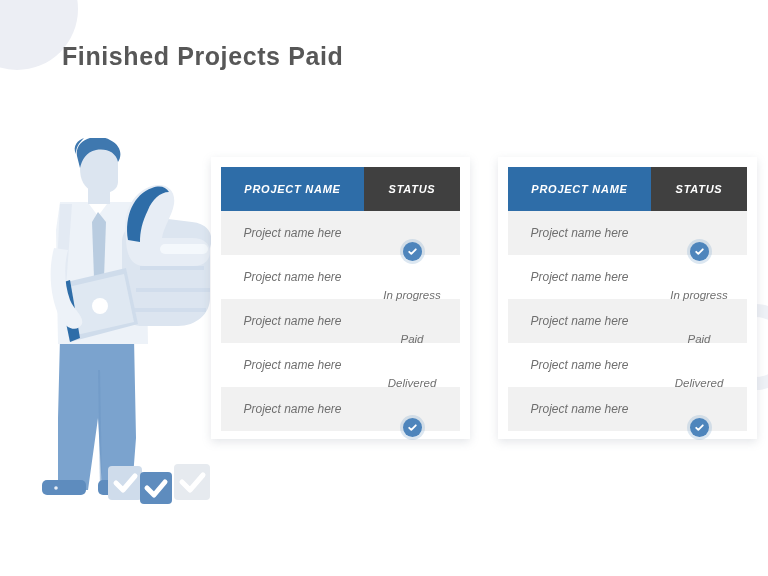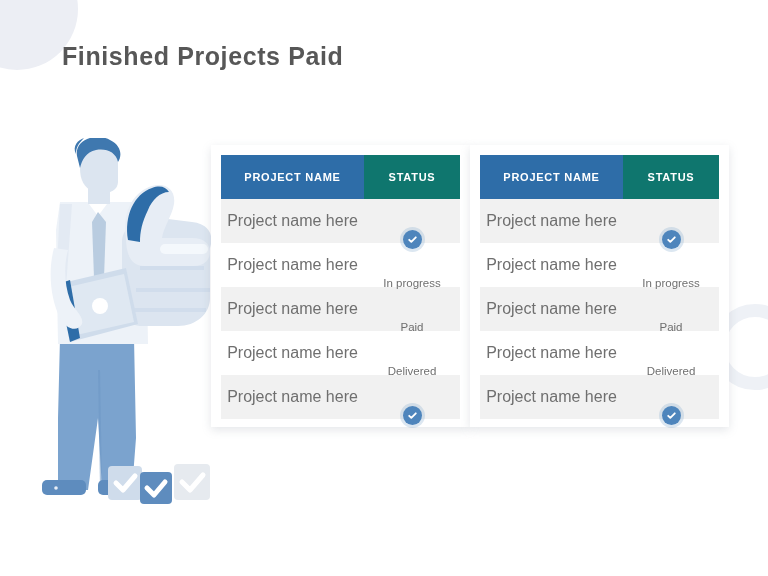--- a/index.html
+++ b/index.html
@@ -60,25 +60,27 @@
     width: 210px;
     height: 380px;
     z-index: 3;
   }
   .illustration svg { display: block; width: 100%; height: 100%; }
 
   
   .tables-area {
     position: absolute;
     left: 211px;
-    top: 145px;
+    top: 157px;
     width: 546px;
     height: 282px;
     display: flex;
+    gap: 28px;
     z-index: 4;
+    font-style: italic;
   }
 
   .table-card {
     width: 259px;
     background: #ffffff;
     box-shadow: 0 3px 9px rgba(120, 130, 145, 0.20);
     display: flex;
     flex-direction: column;
     padding: 10px;
   }
@@ -92,38 +94,38 @@
     display: flex;
     align-items: center;
     justify-content: center;
     font-size: 11px;
     font-weight: bold;
     letter-spacing: 0.75px;
     color: #ffffff;
     text-transform: uppercase;
   }
   .th-name   { flex: 0 0 143px; background: #2E6DA8; }
-  .th-status { flex: 1 1 auto;  background: #0f766e; }
+  .th-status { flex: 1 1 auto;  background: #404040; }
 
   .tbody { flex: 1 1 auto; }
 
   .trow {
     display: flex;
     height: 44px;
     align-items: center;
   }
   .trow.shade { background: #F1F1F1; }
   .trow.plain { background: #ffffff; }
 
   .td-name {
     flex: 0 0 143px;
     display: flex;
     align-items: center;
     justify-content: center;
-    font-size: 16px;
+    font-size: 12px;
     color: #6f6f6f;
   }
   .td-status {
     flex: 1 1 auto;
     display: flex;
     align-items: center;
     justify-content: center;
     font-size: 11.5px;
     color: #6f6f6f;
     margin-top: 36px;

